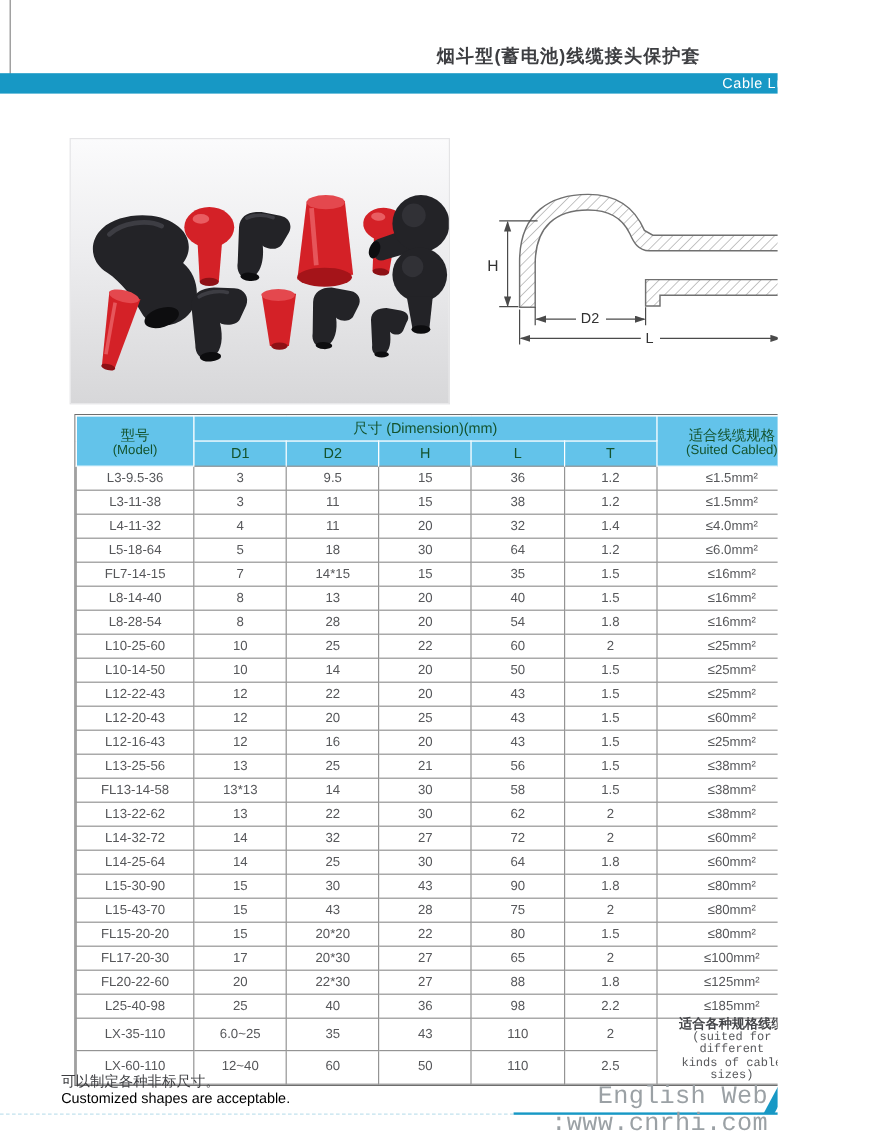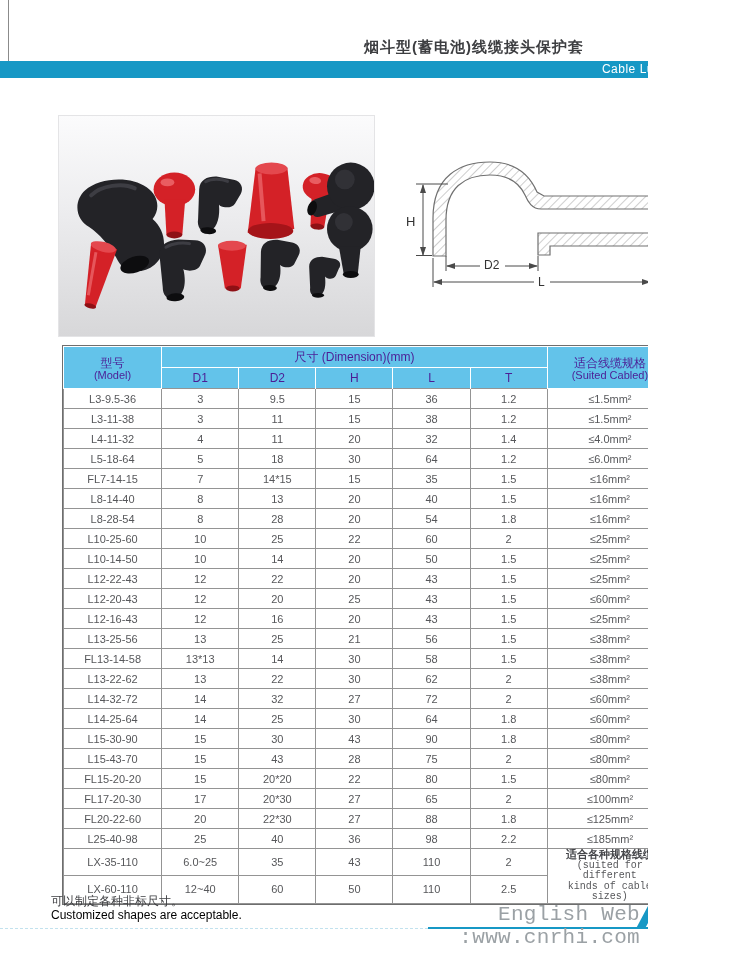--- a/index.html
+++ b/index.html
@@ -32,21 +32,21 @@
   .photo svg { display:block; width:100%; height:100%; }
 
   
   .diagram { position:absolute; left:398px; top:138px; width:292px; height:160px; }
   .diagram svg { display:block; width:100%; height:100%; }
 
   
   .table-wrap { position:absolute; left:62px; top:345px; width:610px; border:1px solid #6e6e6e; }
   table.spec { width:100%; border-collapse:collapse; table-layout:fixed; }
   table.spec thead th {
-    background:#63C3EA; color:#4c1d95; font-weight:normal;
+    background:#63C3EA; color:#14532d; font-weight:normal;
     border:1px solid #ffffff; font-size:12px; height:20px; padding:0;
   }
   table.spec thead tr.sub th { border-bottom:none; }
   .hdr-zh { font-size:12px; line-height:12px; padding-top:2px; }
   .hdr-en { font-size:11px; line-height:12px; }
   table.spec tbody td {
     border:1px solid #949494; text-align:center; font-size:11px; color:#56575a;
     height:19px; padding:0; background:#ffffff;
   }
   td.suited-merged { line-height:1.05; }

